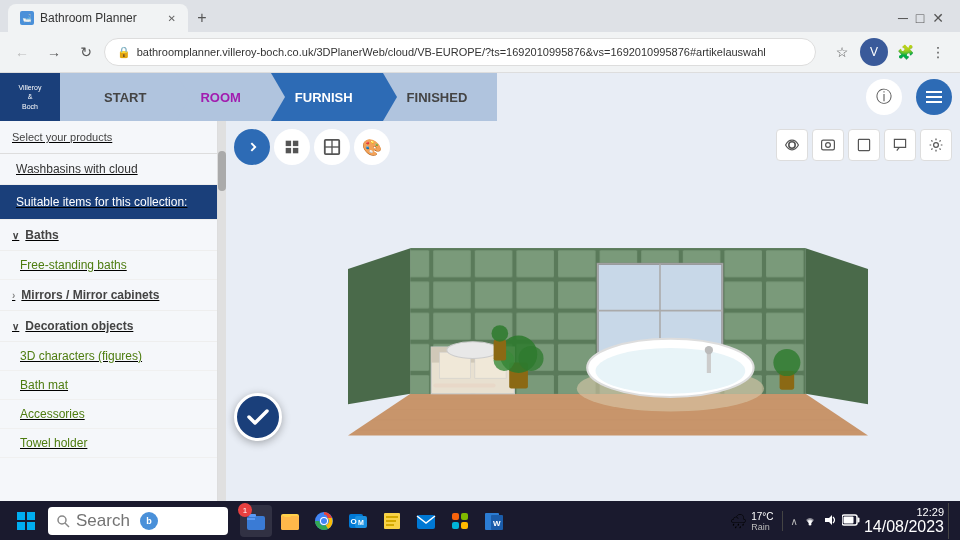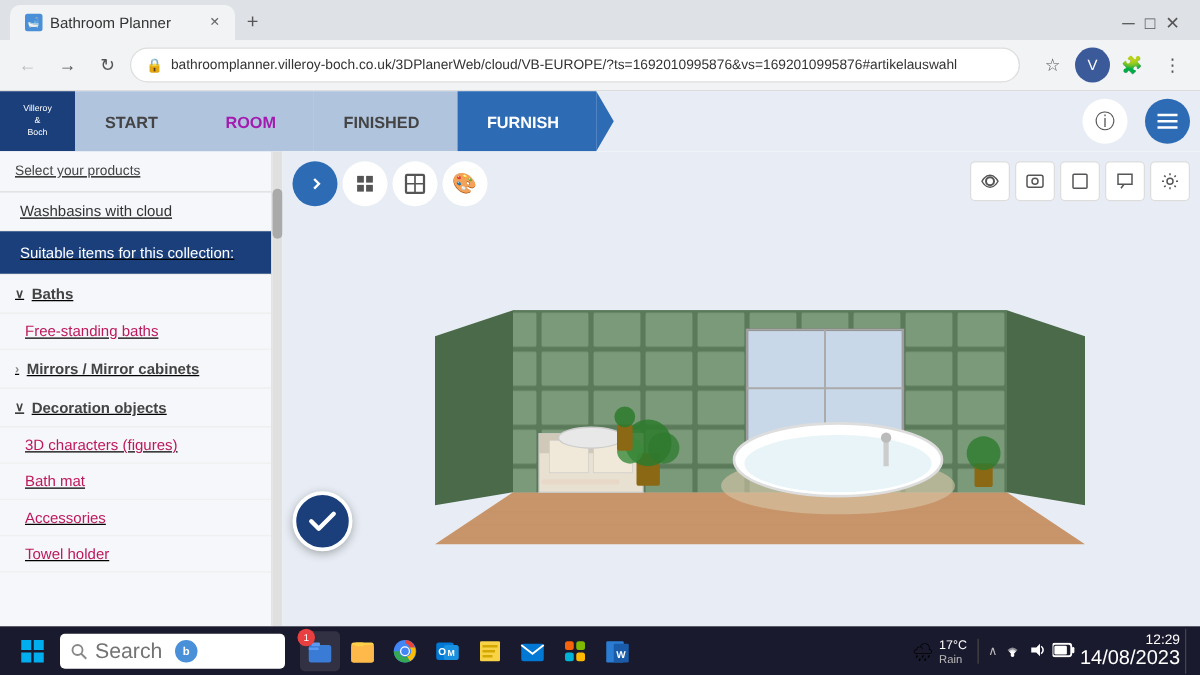--- a/index.html
+++ b/index.html
@@ -40,21 +40,21 @@
     
     .main-content { display: flex; flex: 1; overflow: hidden; }
 
     
     .sidebar { width: 218px; background: #f5f7fa; border-right: 1px solid #ddd; overflow-y: auto; flex-shrink: 0; font-size: 12px; text-decoration: underline; }
     .sidebar-header { padding: 10px 12px; font-size: 11px; color: #444; border-bottom: 1px solid #ddd; background: #f5f7fa; }
     .sidebar-item { padding: 8px 16px; color: #333; cursor: pointer; border-bottom: 1px solid #eee; font-size: 12px; }
     .sidebar-item.highlighted { background: #1a3f7a; color: white; font-size: 12px; padding: 10px 16px; }
     .sidebar-section { padding: 8px 12px; color: #444; font-size: 12px; font-weight: 600; display: flex; align-items: center; gap: 6px; cursor: pointer; border-bottom: 1px solid #eee; }
     .sidebar-section .chevron { font-size: 10px; }
-    .sidebar-sub-item { padding: 7px 20px; color: #be185d; font-size: 12px; cursor: pointer; border-bottom: 1px solid #f0f0f0; }
+    .sidebar-sub-item { padding: 7px 20px; color: #4d7c0f; font-size: 12px; cursor: pointer; border-bottom: 1px solid #f0f0f0; }
 
     
     .viewport { flex: 1; background: #e8edf5; position: relative; overflow: hidden; }
     .viewport-toolbar { position: absolute; top: 8px; left: 8px; display: flex; gap: 4px; z-index: 10; }
     .viewport-btn { width: 36px; height: 36px; border-radius: 50%; background: #2d6bb5; display: flex; align-items: center; justify-content: center; cursor: pointer; }
     .viewport-btn.white { background: white; }
     .viewport-btn svg { width: 18px; height: 18px; fill: white; }
     .viewport-btn.white svg { fill: #555; }
     .viewport-right-tools { position: absolute; top: 8px; right: 8px; display: flex; gap: 4px; z-index: 10; }
     .viewport-right-btn { width: 32px; height: 32px; border-radius: 4px; background: white; display: flex; align-items: center; justify-content: center; cursor: pointer; color: #555; font-size: 14px; border: 1px solid #ddd; }
@@ -135,34 +135,34 @@
     <div class="logo-area">
       <div class="logo-inner">
         <div style="color:white; font-size:7px; line-height:1.3;">
           <div>Villeroy</div>
           <div>&amp;</div>
           <div>Boch</div>
         </div>
       </div>
     </div>
     <div class="nav-steps">
-      <div class="nav-step inactive" style="background:#b0c4de; color:#444; padding-left:24px;">
+      <div class="nav-step inactive" style="background:#b0c4de; color:#444; padding-left:44px;">
         <span>START</span>
         <div class="nav-step-arrow" style="border-left:14px solid #b0c4de;"></div>
       </div>
       <div class="nav-step inactive" style="background:#b0c4de; color:#a21caf; padding-left:24px;">
         <span>ROOM</span>
         <div class="nav-step-arrow" style="border-left:14px solid #b0c4de;"></div>
       </div>
-      <div class="nav-step inactive" style="background:#b0c4de; color:#444; padding-left:24px;">
-        <span>FINISHED</span>
-      </div>
       <div class="nav-step active" style="padding-left:24px;">
         <span>FURNISH</span>
         <div class="nav-step-arrow" style="border-left:14px solid #2d6bb5;"></div>
+      </div>
+      <div class="nav-step inactive" style="background:#b0c4de; color:#444; padding-left:24px;">
+        <span>FINISHED</span>
       </div>
     </div>
     <div class="nav-info-btn">ⓘ</div>
     <div class="nav-menu-btn">
       <div style="display:flex; flex-direction:column; gap:3px;">
         <div style="width:16px;height:2px;background:white;"></div>
         <div style="width:16px;height:2px;background:white;"></div>
         <div style="width:16px;height:2px;background:white;"></div>
       </div>
     </div>

